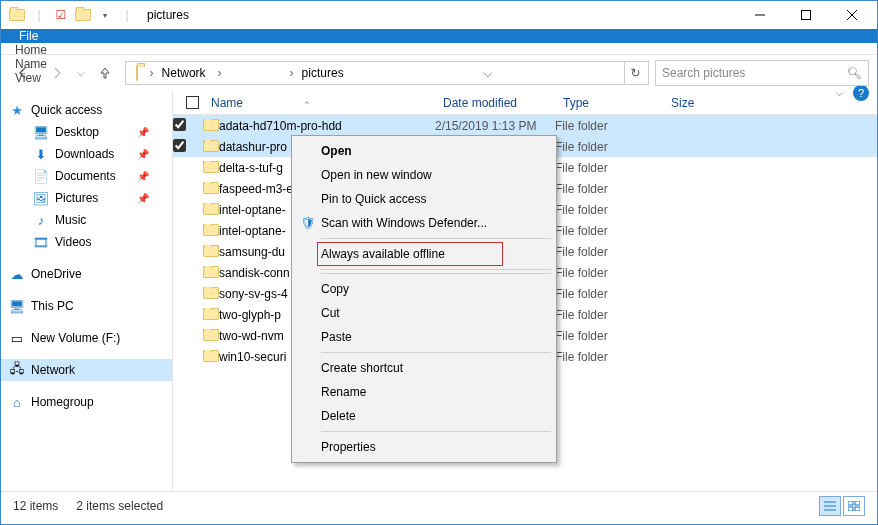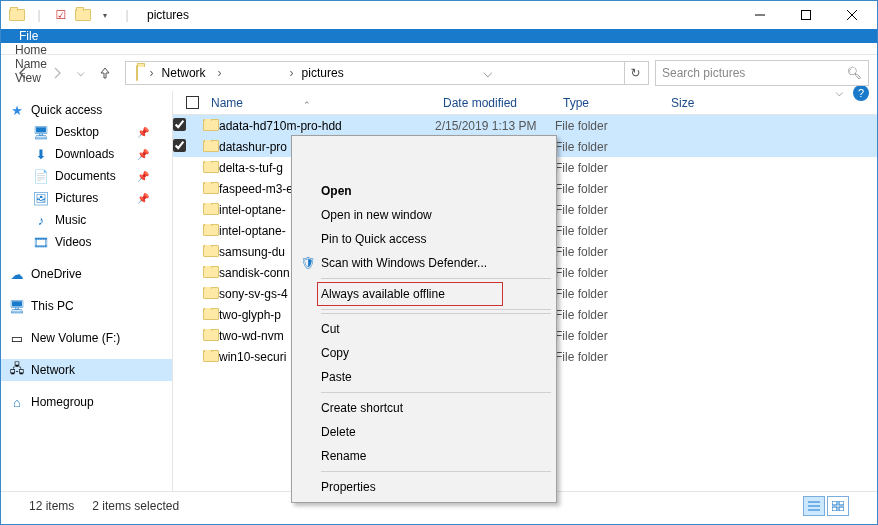--- a/index.html
+++ b/index.html
@@ -41,27 +41,27 @@
 .c-size { width: 90px; }
 .filelist { flex: 1; overflow: hidden; }
 .row { height: 21px; display: flex; align-items: center; font-size: 12px; }
 .row.sel { background: #cce8ff; }
 .row .c-check input { margin: 0; }
 .row .fname { display: flex; gap: 0; overflow: hidden; white-space: nowrap; text-overflow: ellipsis; }
 .ficon { width: 16px; height: 12px; background: #ffe9a7; border: 1px solid #e0c46c; border-radius: 1px; position: relative; }
 .ficon::before { content: ""; position: absolute; top: -3px; left: 0; width: 6px; height: 3px; background: #ffe9a7; border: 1px solid #e0c46c; border-bottom: none; border-radius: 1px 1px 0 0; }
 .row .c-date { color: #555; }
 .row .c-type { color: #555; }
-.statusbar { height: 28px; border-top: 1px solid #e5e5e5; display: flex; align-items: center; padding: 0 28px; font-size: 12px; color: #333; gap: 18px; }
+.statusbar { height: 28px; border-top: 1px solid #e5e5e5; display: flex; align-items: center; padding: 0 12px; font-size: 12px; color: #333; gap: 18px; }
 .statusbar .viewbtns { margin-left: auto; display: flex; gap: 2px; }
 .statusbar .vb { width: 22px; height: 20px; border: 1px solid #7aaddc; display: flex; align-items: center; justify-content: center; }
 .statusbar .vb.active { background: #cce8ff; }
 .ctxmenu { position: absolute; left: 290px; top: 134px; width: 266px; background: #f2f2f2; border: 1px solid #a0a0a0; box-shadow: 3px 3px 4px rgba(0,0,0,.25); padding: 3px; }
 .ctxmenu .mi { height: 24px; display: flex; align-items: center; padding-left: 26px; padding-right: 10px; font-size: 12px; position: relative; }
-.ctxmenu .mi.bold { font-weight: 600; margin-top: 40px; }
+.ctxmenu .mi.bold { font-weight: 600; }
 .ctxmenu .sep { height: 1px; background: #d0d0d0; margin: 3px 2px 3px 26px; }
 .ctxmenu .mi .arrow { position: absolute; right: 10px; color: #333; }
 .ctxmenu .mi .micon { position: absolute; left: 5px; width: 16px; height: 16px; display: flex; align-items: center; justify-content: center; }
 .ctxmenu .mi.highlight::after { content: ""; position: absolute; left: 22px; width: 184px; height: 22px; border: 1px solid #c33; pointer-events: none; }
 .sort-arrow { font-size: 9px; color: #777; margin-left: 60px; }
 .chev { color: #888; font-size: 10px; }
 .sb-ico { width: 16px; height: 16px; display: inline-flex; align-items: center; justify-content: center; font-size: 13px; }
 .check { width: 13px; height: 13px; border: 1px solid #333; }
 input[type=checkbox] { width: 13px; height: 13px; accent-color: #333; }
 </style>
@@ -383,35 +383,35 @@
       <span class="micon" style="color:#1979ca">🛡</span>
       <span>Scan with Windows Defender...</span>
     </div>
     <div class="sep"></div>
     <div class="mi highlight">
       <span>Always available offline</span>
     </div>
     <div class="sep"></div>
     <div class="sep"></div>
     <div class="mi">
+      <span>Copy</span>
+    </div>
+    <div class="mi">
       <span>Cut</span>
     </div>
     <div class="mi">
-      <span>Copy</span>
-    </div>
-    <div class="mi">
       <span>Paste</span>
     </div>
     <div class="sep"></div>
     <div class="mi">
       <span>Create shortcut</span>
     </div>
     <div class="mi">
+      <span>Rename</span>
+    </div>
+    <div class="mi">
       <span>Delete</span>
     </div>
-    <div class="mi">
-      <span>Rename</span>
-    </div>
     <div class="sep"></div>
     <div class="mi">
       <span>Properties</span>
     </div>
   </div>
 
 </body></html>

